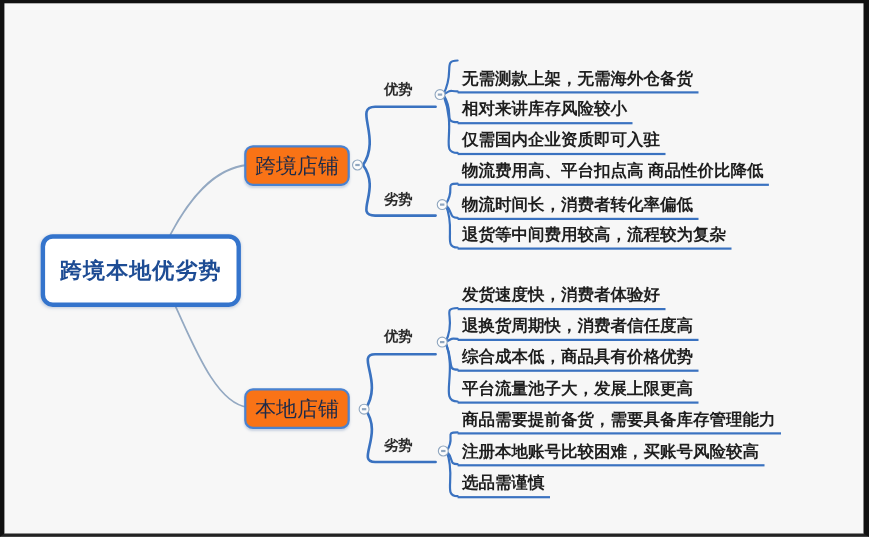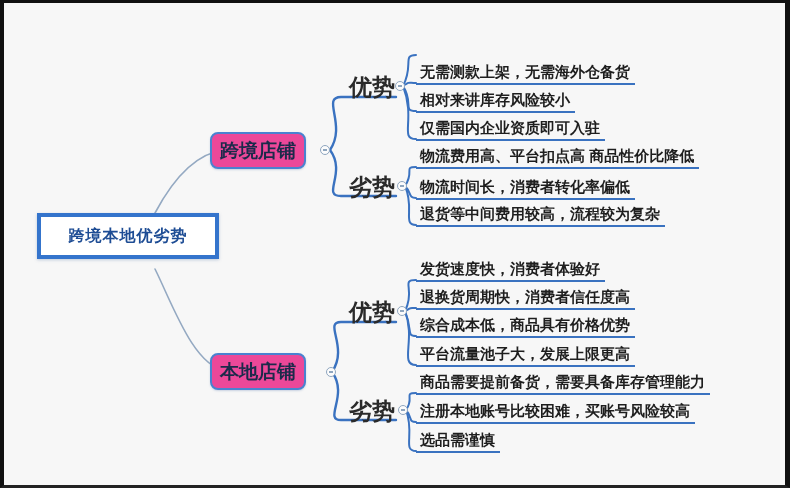--- a/index.html
+++ b/index.html
@@ -15,38 +15,38 @@
     box-sizing:border-box;
     background:var(--bg);
     border-top:3px solid #111;
     border-left:4px solid #111;
     border-right:5px solid #111;
     border-bottom:3px solid #222;
     overflow:hidden;
   }
   svg.connectors{position:absolute;left:0;top:0;width:790px;height:488px;}
   .rootnode{
-    position:absolute;left:33px;top:210px;width:182px;height:46px;
+    position:absolute;left:33px;top:210px;width:182px;height:66px;
     box-sizing:border-box;
-    background:#fff;border:4px solid var(--rootblue);border-radius:0;
+    background:#fff;border:4px solid var(--rootblue);border-radius:11px;
     display:flex;align-items:center;justify-content:center;
-    font-size:16px;font-weight:700;color:#1d4c94;letter-spacing:1px;
+    font-size:20px;font-weight:700;color:#1d4c94;letter-spacing:1px;
     box-shadow:0 1px 3px rgba(90,120,170,.35);
   }
   .branchbox{
-    position:absolute;left:206px;width:96px;height:37px;
+    position:absolute;left:218px;width:96px;height:37px;
     box-sizing:border-box;
-    background:#ec4899;border:2px solid #4a82d0;border-radius:8px;
+    background:#f97316;border:2px solid #4a82d0;border-radius:8px;
     display:flex;align-items:center;justify-content:center;
-    font-size:19px;font-weight:700;color:#1b2a4a;
+    font-size:19px;font-weight:400;color:#1b2a4a;
     box-shadow:0 1px 2px rgba(100,130,180,.3);
   }
   .grouplabel{
     position:absolute;left:345px;
-    font-size:23px;font-weight:700;color:#2a2a2a;white-space:nowrap;font-family:Liberation Serif, serif;
+    font-size:13px;font-weight:700;color:#2a2a2a;white-space:nowrap;font-family:Liberation Serif, serif;
   }
   .leaf{
     position:absolute;left:412px;white-space:nowrap;
     font-size:15px;line-height:18px;font-weight:600;color:#1e1e1e;
     padding:0 5px 2px 4px;
     border-bottom:2.5px solid var(--blue);
   }
   .collapse{
     position:absolute;width:10px;height:10px;box-sizing:border-box;
     border:1.5px solid #8fa6bf;border-radius:50%;background:#fcfcfc;

